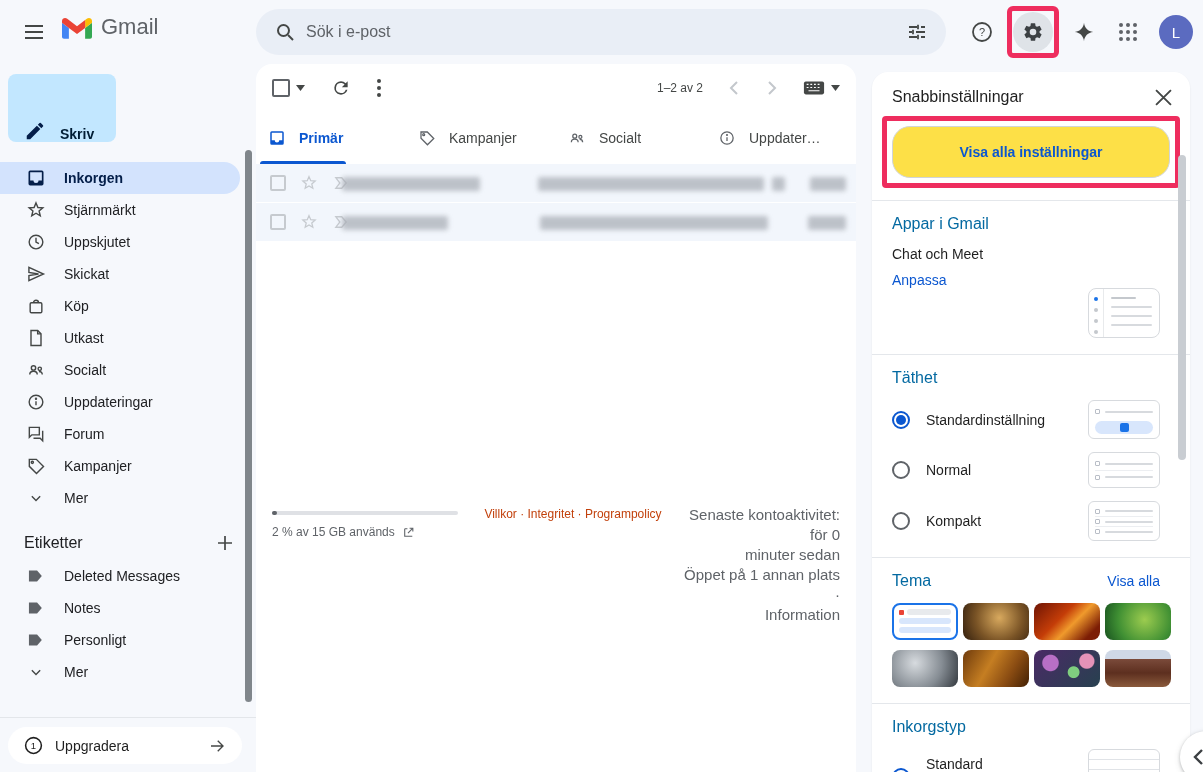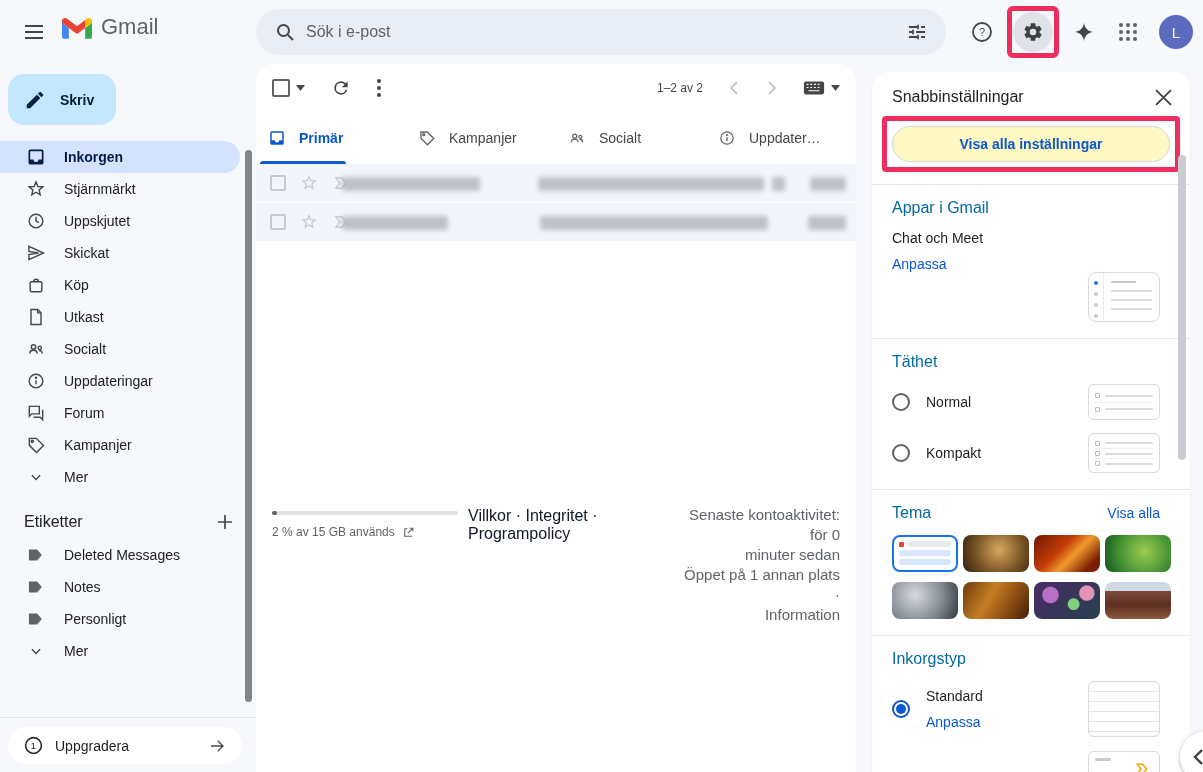--- a/index.html
+++ b/index.html
@@ -25,22 +25,22 @@
   .search input::placeholder { color:#5f6368; }
   .top-actions { position:absolute; right:10px; top:6px; height:52px; display:flex; align-items:center; gap:2px; }
   .gear-highlight { border:5px solid #ee2d5e; border-radius:6px; padding:1px; margin:0 2px; }
   .gear-btn { width:40px; height:40px; border-radius:50%; background:#dfe3e8; display:flex;
     align-items:center; justify-content:center; cursor:pointer; }
   .avatar { width:34px; height:34px; border-radius:50%; background:#5b6bc0; color:#fff; font-size:15px;
     display:flex; align-items:center; justify-content:center; margin-left:8px; cursor:pointer; }
 
   
   .sidebar { position:absolute; left:0; top:64px; width:256px; bottom:0; }
-  .compose { margin:10px 0 0 8px; height:51px; display:inline-flex; align-items:center; gap:14px;
-    background:#c2e7ff; border-radius:16px; padding:0 22px 0 16px; cursor:pointer; }
+  .compose { margin:10px 0 0 8px; height:68px; display:inline-flex; align-items:flex-end; gap:14px;
+    background:#c2e7ff; border-radius:8px; padding:0 22px 0 16px; cursor:pointer; }
   .compose-label { font-size:14px; font-weight:700; color:#001d35; }
   .navlist { margin-top:16px; }
   .nav-item { height:32px; width:240px; display:flex; align-items:center; padding-left:26px; gap:18px;
     border-radius:0 16px 16px 0; cursor:pointer; }
   .nav-item .lbl { font-size:14px; color:#202124; }
   .nav-item.selected { background:#d3e3fd; }
   .nav-item.selected .lbl { font-weight:700; color:#041e49; }
   .labels-head { margin:20px 0 8px 0; display:flex; align-items:center; padding:0 22px 0 24px; }
   .labels-head .t { flex:1; font-size:16px; color:#202124; }
   .upgrade-wrap { position:absolute; bottom:0; left:0; width:256px; height:55px;
@@ -70,31 +70,31 @@
     display:flex; align-items:center; padding-left:14px; gap:14px; cursor:pointer; }
   .row-box { width:16px; height:16px; border:2px solid #c6cacf; border-radius:2px; }
   .redact { position:absolute; top:13px; height:14px; background:#a6abb3; opacity:.7;
     border-radius:2px; filter:blur(2.5px); }
   .list-footer { position:absolute; top:441px; left:16px; width:568px; display:flex; }
   .lf-left { width:196px; }
   .track { width:186px; height:4px; background:#dfe1e5; border-radius:2px; position:relative; margin-top:6px; }
   .track::before { content:''; position:absolute; left:0; top:0; width:5px; height:4px;
     background:#5f6368; border-radius:2px; }
   .storage-line { margin-top:10px; display:flex; align-items:center; gap:7px; font-size:12px; color:#5f6368; }
-  .lf-center { flex:1; text-align:left; font-size:16px; color:#0f172a; margin-top:2px; }
+  .lf-center { flex:1; text-align:center; font-size:12px; color:#c2410c; margin-top:2px; }
   .lf-right { width:162px; text-align:right; font-size:15px; line-height:20px; color:#5f6368; margin-top:0; }
   .lf-right span { display:block; }
 
   
   .settings { position:absolute; left:872px; top:72px; width:318px; height:700px; background:#fff;
     border-radius:16px 16px 0 0; box-shadow:0 1px 2px rgba(0,0,0,.08); overflow:hidden; }
   .sp-header { display:flex; align-items:center; padding:16px 18px 6px 20px; }
   .sp-title { flex:1; font-size:16px; color:#1f1f1f; }
   .pink-wrap { margin:4px 10px 12px; border:5px solid #ee2d5e; border-radius:4px; padding:5px; }
-  .see-all { width:100%; height:36px; border:1px solid #d0d4d9; border-radius:18px; background:#fef9c3;
+  .see-all { width:100%; height:52px; border:1px solid #d0d4d9; border-radius:18px; background:#fde047;
     color:#0b57d0; font-size:14px; font-weight:700; font-family:"Liberation Sans", sans-serif;
     display:flex; align-items:center; justify-content:center; cursor:pointer; }
   .divider { height:1px; background:#e4e7eb; }
   .section { padding:14px 30px 16px 20px; }
   .sec-heading { font-size:16px; color:#0369a1; margin-bottom:13px; }
   .flexrow { display:flex;flex-direction:column; }
   .app-name { font-size:14px; color:#1f1f1f; margin-bottom:10px; }
   .blue-link { font-size:14px; color:#0b57d0; cursor:pointer; }
   .thumb { border:1px solid #d7dade; border-radius:8px; background:#fff; }
   .thumb-apps { width:72px; height:50px; display:flex; overflow:hidden; margin-left:auto; }
@@ -504,20 +504,33 @@
           </div>
       </div>
     </div>
   </div>
 
   <div class="divider"></div>
 
   <div class="section">
     <div class="sec-heading">Täthet</div>
     <div class="opt-row">
+      <div class="radio on"></div>
+      <span class="opt-label">Standardinställning</span>
+      <div class="thumb thumb-density">
+        <div class="mini">
+            <div class="sq"></div>
+            <div class="bar"></div>
+          </div>
+        <div class="bluepill">
+            <div class="bluedoc"></div>
+          </div>
+      </div>
+    </div>
+    <div class="opt-row">
       <div class="radio"></div>
       <span class="opt-label">Normal</span>
       <div class="thumb thumb-density">
         <div class="mini">
             <div class="sq"></div>
             <div class="bar"></div>
           </div>
         <div class="mini">
             <div class="sq"></div>
             <div class="bar"></div>

